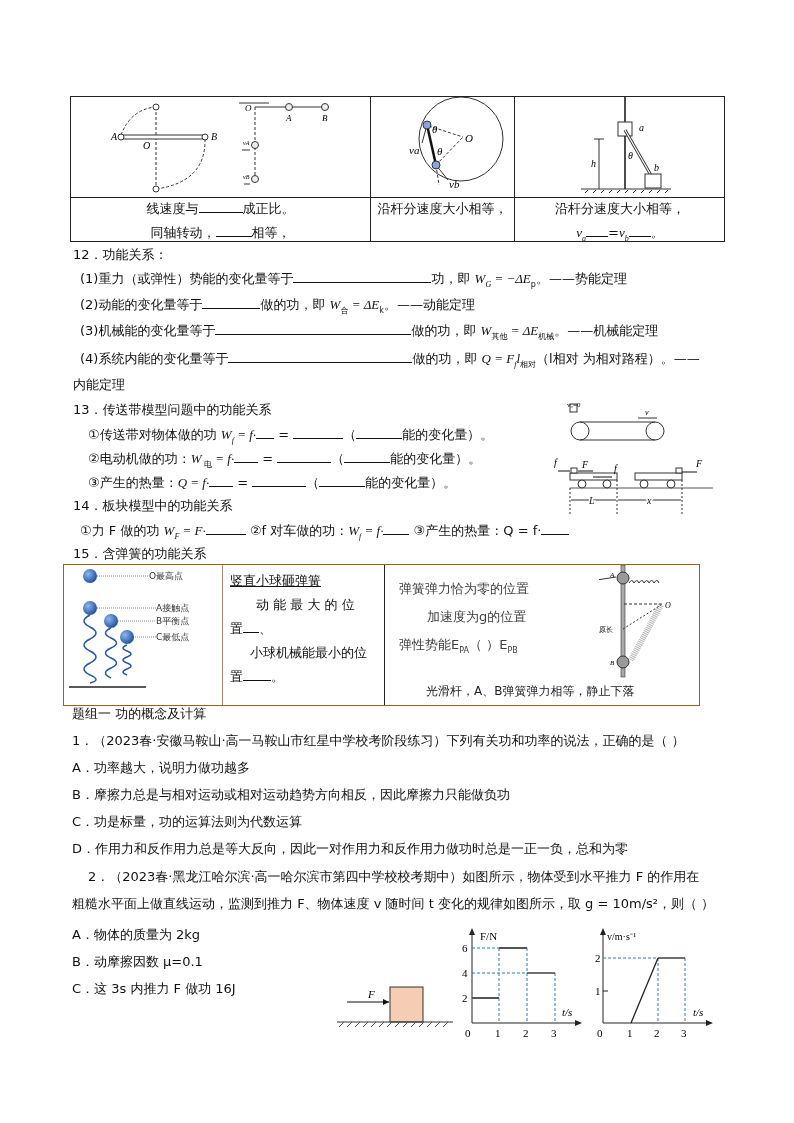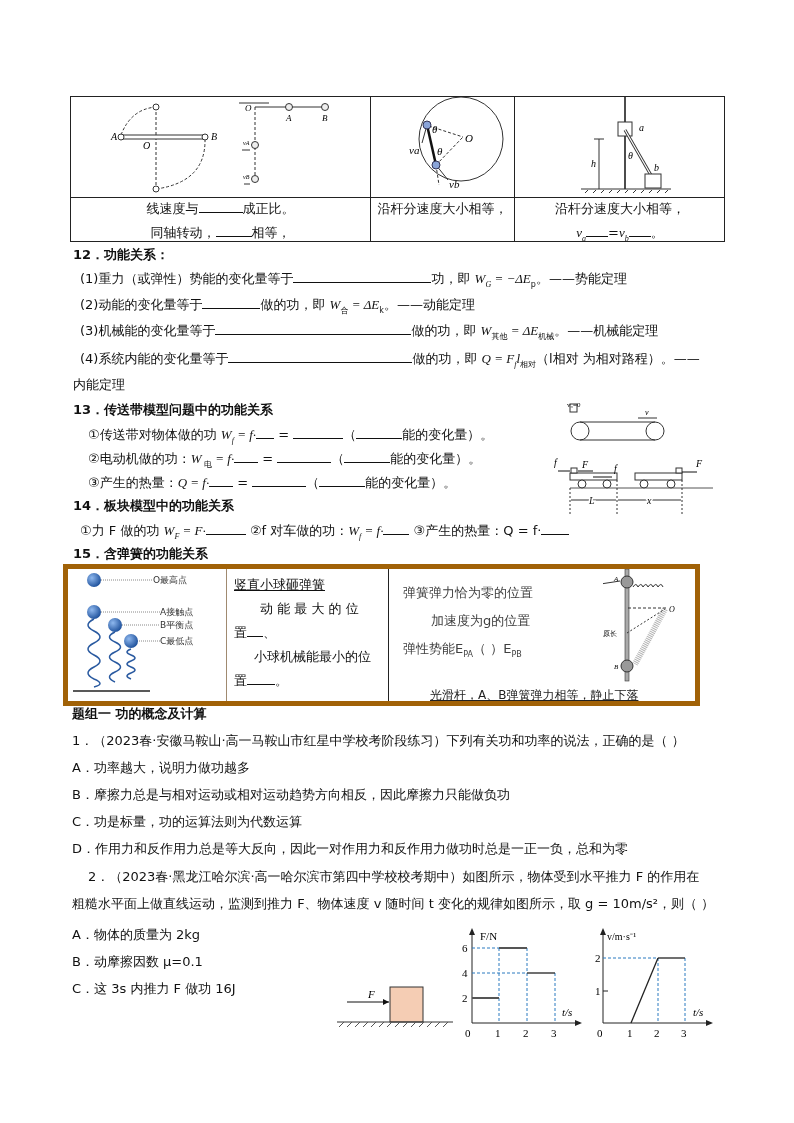--- a/index.html
+++ b/index.html
@@ -1,30 +1,30 @@
 <!DOCTYPE html>
 <html><head>
 <meta charset="utf-8">
 <style>
   * { box-sizing: border-box; margin: 0; padding: 0; }
   html, body { width: 794px; height: 1123px; background: #ffffff; overflow: hidden; }
   body { position: relative; font-family: "DejaVu Sans", "Liberation Sans", sans-serif; color: #111; font-size: 13px; }
   .abs { position: absolute; }
   .it { font-style: italic; font-family: "Liberation Serif", "DejaVu Serif", serif; }
   .line { white-space: nowrap; line-height: 18px; }
-  .bold { font-weight: bold; }
+  .bold { font-weight: normal; }
   .blank { display: inline-block; border-bottom: 1px solid #111; height: 13px; vertical-align: baseline; }
   sub { font-size: 8px; }
   
   .t1 { left: 70px; top: 96px; width: 655px; height: 146px; border: 1px solid #222; }
   .t1 .vd { position: absolute; top: 0; bottom: 0; width: 1px; background: #222; }
   .t1 .hd { position: absolute; left: 0; right: 0; top: 100px; height: 1px; background: #222; }
   .cellText { position: absolute; text-align: center; line-height: 24px; font-size: 13px; }
   
-  .t2 { left: 63px; top: 564px; width: 637px; height: 142px; border: 5px solid #a16207; }
+  .t2 { left: 63px; top: 564px; width: 637px; height: 142px; border: 1px solid #a16207; }
   .t2 .vd { position: absolute; top: 0; bottom: 0; width: 1px; }
 </style>
 </head>
 <body>
 
 <div class="abs t1">
   <div class="vd" style="left:299px"></div>
   <div class="vd" style="left:443px"></div>
   <div class="hd"></div>
 
@@ -219,21 +219,21 @@
     <div><span>置</span><span class="blank" style="width:16px"></span><span>、</span></div>
     <div style="padding-left:20px">小球机械能最小的位</div>
     <div><span>置</span><span class="blank" style="width:28px"></span><span>。</span></div>
   </div>
 
   <div class="abs" style="left:335px;top:10px;font-size:13px;color:#404040;line-height:28px">
     <div>弹簧弹力恰为零的位置</div>
     <div style="padding-left:28px">加速度为g的位置</div>
     <div><span>弹性势能E</span><sub>PA</sub><span>（    ）E</span><sub>PB</sub></div>
   </div>
-  <div class="abs" style="left:362px;top:118px;font-size:12px;color:#222;text-decoration:underline">光滑杆，A、B弹簧弹力相等，静止下落</div>
+  <div class="abs" style="left:362px;top:118px;font-size:12px;color:#222;">光滑杆，A、B弹簧弹力相等，静止下落</div>
   <svg class="abs" style="left:535px;top:0" width="100" height="120">
     <rect x="22" y="0" width="4" height="112" fill="#aaa" stroke="#333" stroke-width="0.6"></rect>
     <circle cx="24" cy="13" r="6" fill="#999" stroke="#333"></circle>
     <circle cx="24" cy="97" r="6" fill="#999" stroke="#333"></circle>
     <path d="M30 18 q3 -5 5 0 q3 -5 5 0 q3 -5 5 0 q3 -5 5 0 q3 -5 5 0 q3 -5 5 0" fill="none" stroke="#333"></path>
     <line x1="25" y1="39" x2="63" y2="39" stroke="#333" stroke-dasharray="3,2"></line>
     <path d="M62 40 l-30 55" fill="none" stroke="#666" stroke-dasharray="1,1" stroke-width="6" opacity="0.5"></path>
     <line x1="24" y1="64" x2="62" y2="40" stroke="#333" stroke-dasharray="2,2"></line>
     <line x1="-48" y1="22" x2="17" y2="12" stroke="#333"></line>
     <text x="66" y="43" font-size="8" font-style="italic" font-family="Liberation Serif, serif">O</text>

